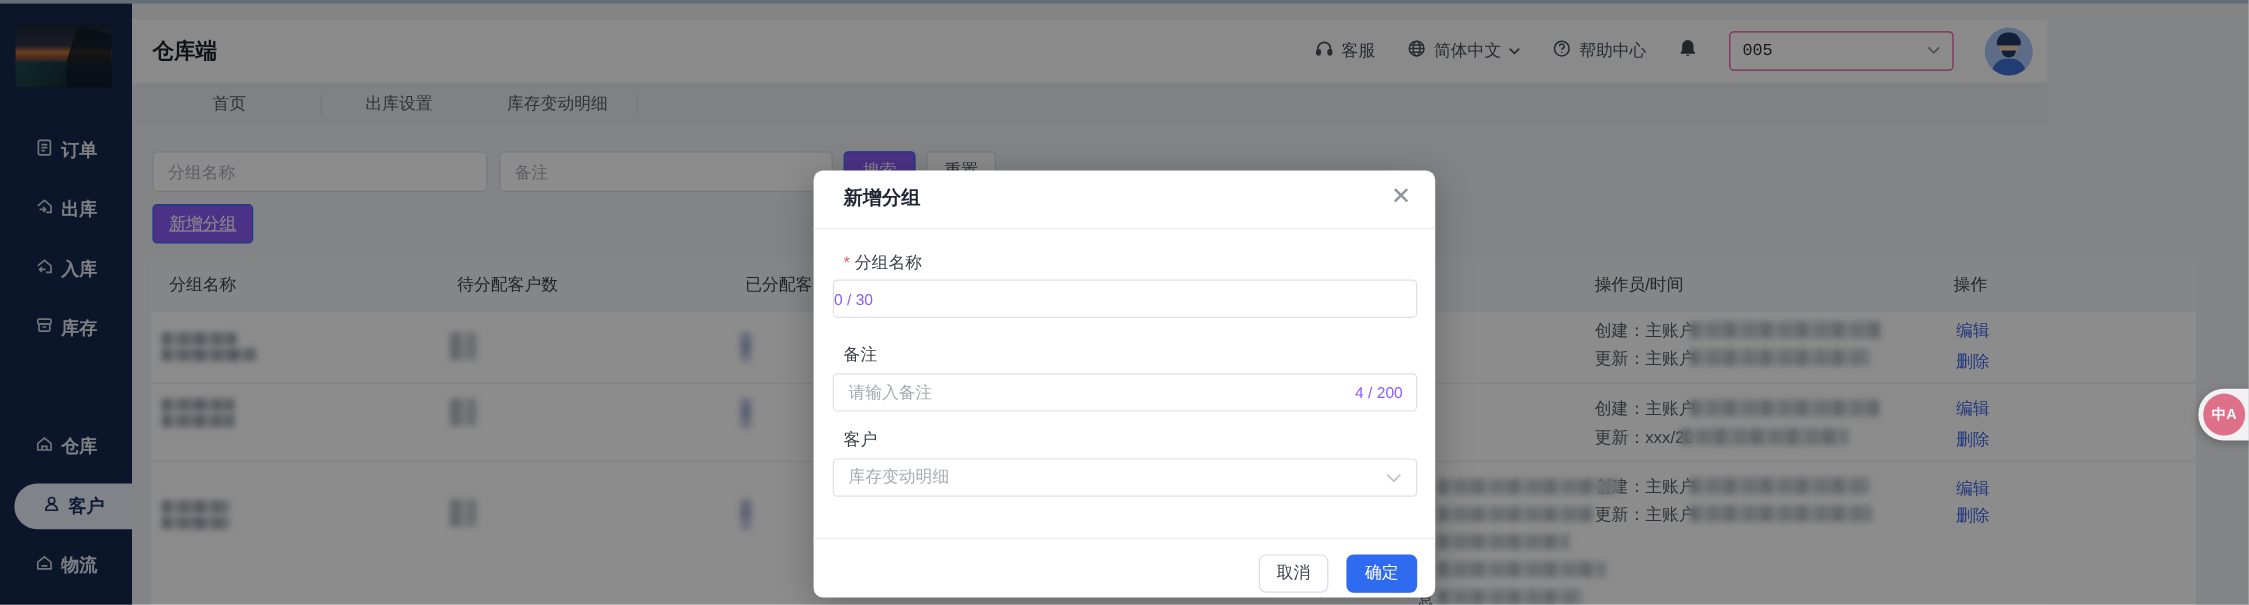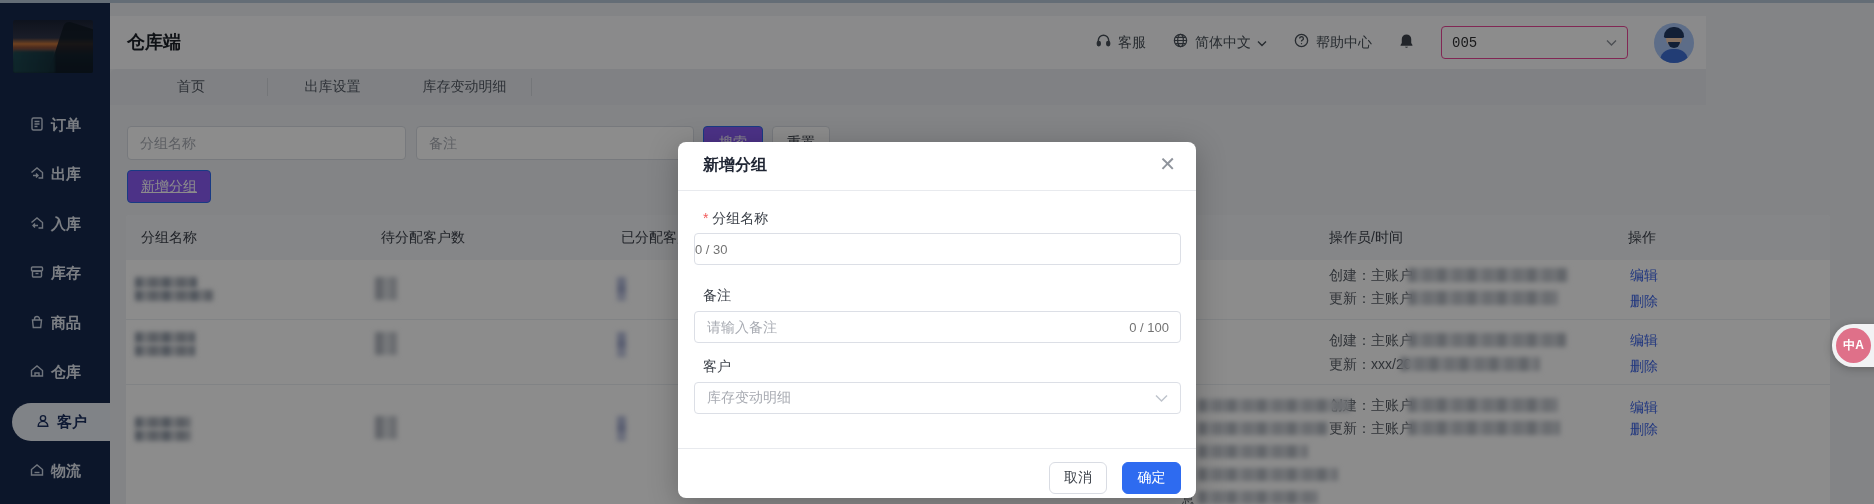--- a/index.html
+++ b/index.html
@@ -82,21 +82,21 @@
   .modal-title { position:absolute; left:25px; top:13px; font-size:16px; font-weight:bold; color:#1f2533; }
   .modal-close { position:absolute; right:20px; top:10px; font-size:20px; color:#8f949c; cursor:pointer; line-height:24px; }
   .m-div { position:absolute; left:0; top:48px; width:100%; height:1px; background:#e8eaee; }
   .m-div2 { position:absolute; left:0; top:306px; width:100%; height:1px; background:#e8eaee; }
   .m-label { position:absolute; left:25px; font-size:14px; color:#3a3f47; }
   .m-label.req::before { content:"* "; color:#f25a5a; }
   .m-input { position:absolute; left:16px; width:487px; height:32px; border:1px solid #dcdfe6; border-radius:4px;
              display:flex; align-items:center; background:#fff; }
   .m-input input { flex:1; height:100%; border:none; outline:none; padding:0 12px; font-size:14px; color:#303133; background:transparent; font-family:inherit; }
   .m-input input::placeholder { color:#a8abb2; }
-  .m-count { font-size:13px; color:#737373; padding-right:11px; white-space:nowrap; }
+  .m-count { font-size:13px; color:#8b5cf6; padding-right:11px; white-space:nowrap; }
   .m-select { cursor:pointer; }
   .m-select .ph { flex:1; padding-left:12px; font-size:14px; color:#a8abb2; }
   .m-select svg { margin-right:12px; }
   .m-footer { position:absolute; right:15px; top:320px; display:flex; gap:15px; }
   .m-btn { height:32px; border-radius:6px; font-size:14px; display:flex; align-items:center; justify-content:center; cursor:pointer; }
   .m-cancel { width:58px; background:#fff; border:1px solid #d9dce3; color:#3a3f47; }
   .m-ok { width:59px; background:#2e6bf0; border:1px solid #2e6bf0; color:#fff; }
 
   
   .fab { position:absolute; left:1832px; top:324px; width:52px; height:43px; background:#f2f2f4; border-radius:21px 0 0 21px;
@@ -134,27 +134,20 @@
           </svg></span>
       <span>入库</span>
     </div>
     <div class="side-item" style="top:254px">
       <span><svg width="16" height="16" viewBox="0 0 16 16" fill="none" stroke-width="1.4">
             <rect x="2.5" y="3" width="11" height="4" rx="1"></rect>
             <rect x="3.5" y="7" width="9" height="6" rx="1"></rect>
             <path d="M6.5 9.5h3"></path>
           </svg></span>
       <span>库存</span>
-    </div>
-    <div class="side-item" style="top:304px">
-      <span><svg width="16" height="16" viewBox="0 0 16 16" fill="none" stroke-width="1.4">
-            <path d="M3.5 6h9l-.8 7.5h-7.4z"></path>
-            <path d="M5.5 6V5a2.5 2.5 0 0 1 5 0v1"></path>
-          </svg></span>
-      <span>商品</span>
     </div>
     <div class="side-item" style="top:353px">
       <span><svg width="16" height="16" viewBox="0 0 16 16" fill="none" stroke-width="1.4">
             <path d="M2.5 7.5L8 3l5.5 4.5V13h-11z"></path>
             <path d="M6 13v-3h4v3"></path>
           </svg></span>
       <span>仓库</span>
     </div>
     <div class="side-item active" style="top:403px">
       <span><svg width="16" height="16" viewBox="0 0 16 16" fill="none" stroke-width="1.4">
@@ -321,21 +314,21 @@
     <div class="m-div"></div>
 
     <div class="m-label req" style="top:68px">分组名称</div>
     <div class="m-input" style="top:91px">
       <span class="m-count">0 / 30</span>
     </div>
 
     <div class="m-label" style="top:145px">备注</div>
     <div class="m-input" style="top:169px">
       <input placeholder="请输入备注" style="">
-      <span class="m-count">0 / 100</span>
+      <span class="m-count">4 / 200</span>
     </div>
 
     <div class="m-label" style="top:216px">客户</div>
     <div class="m-input m-select" style="top:240px">
       <span class="ph">库存变动明细</span>
       <svg width="13" height="9" viewBox="0 0 13 9" fill="none" stroke="#bfc4cc" stroke-width="1.5">
           <path d="M1 1.5l5.5 5.5L12 1.5"></path>
         </svg>
     </div>
 

